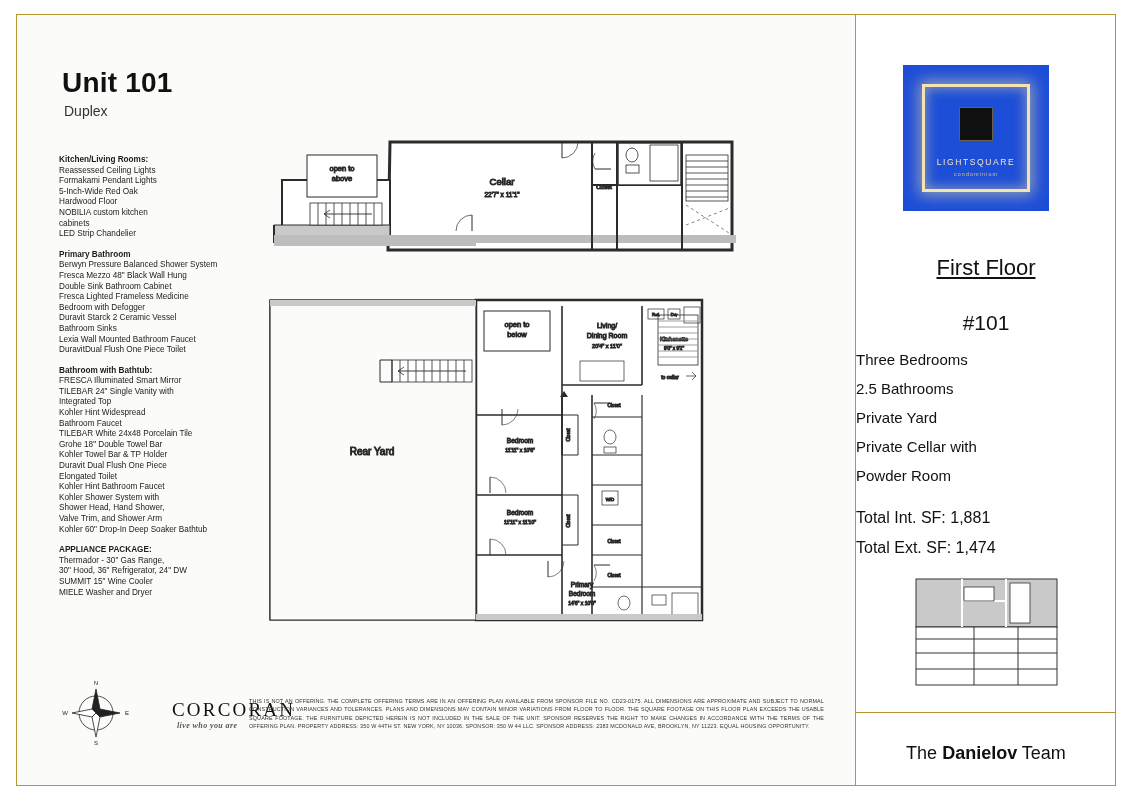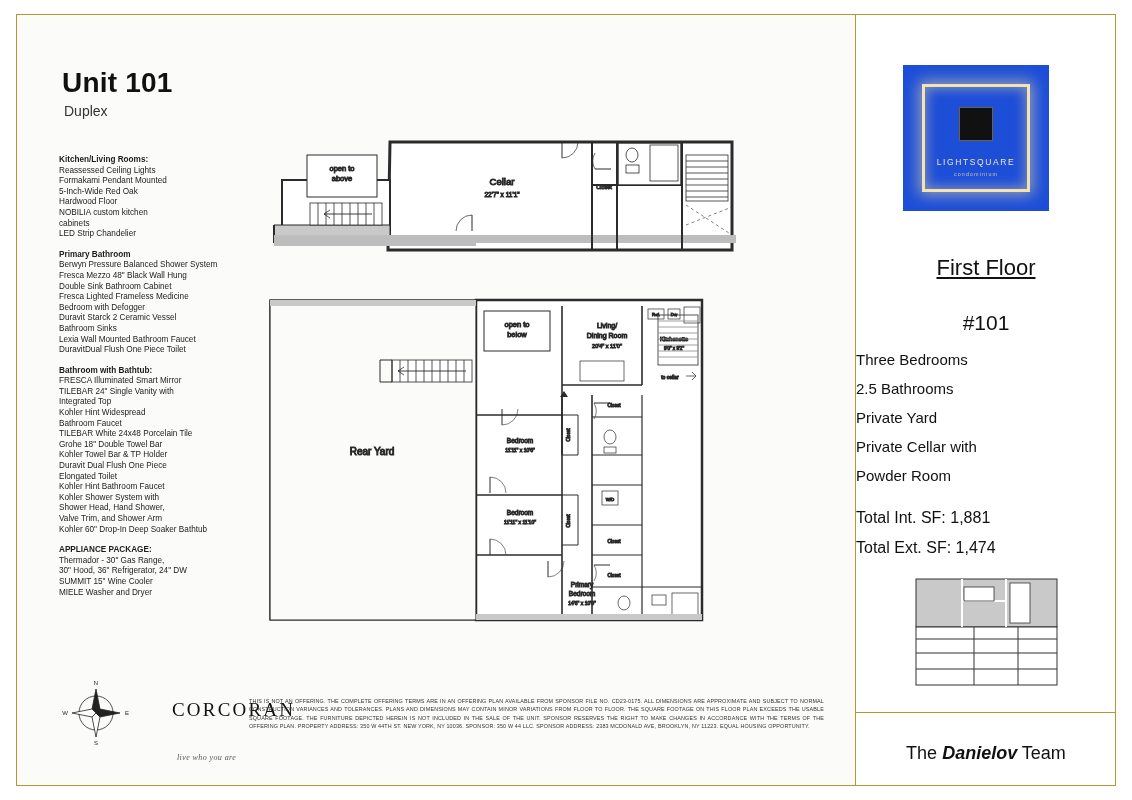--- a/index.html
+++ b/index.html
@@ -64,23 +64,23 @@
   .plan svg { display: block; }
 
   
   .compass { position: absolute; left: 44px; top: 660px; width: 70px; height: 70px; }
   .corcoran {
     position: absolute; left: 155px; top: 684px;
     font-size: 19px; letter-spacing: 2.2px; color: #111;
     font-family: "Liberation Serif", serif;
   }
   .corcoran-sub {
-    position: absolute; left: 160px; top: 738px;
+    position: absolute; left: 160px; top: 706px;
     font-size: 8px; letter-spacing: .4px; color: #555;
-    font-family: "Liberation Serif", serif; font-style: italic;
+    font-family: "Liberation Serif", serif; font-style: italic; font-weight: bold;
   }
   .disclaimer {
     position: absolute; left: 232px; top: 682px; width: 575px;
     font-size: 5.4px; line-height: 8.4px; color: #333;
     text-align: justify; letter-spacing: .15px;
   }
 
   
   .right { position: absolute; left: 856px; top: 15px; width: 260px; height: 770px; }
   .logo-box {
@@ -127,21 +127,21 @@
   }
   .r-sf {
     position: absolute; left: 0; right: 0; top: 488px;
     text-align: left; font-size: 16px; line-height: 30px; color: #111;
   }
   .keyplan { position: absolute; left: 58px; top: 562px; width: 145px; height: 110px; }
   .team {
     position: absolute; left: 0; right: 0; top: 728px;
     text-align: center; font-size: 18px; color: #111;
   }
-  .team b { font-weight: bold; font-style: italic; }
+  .team b { font-weight: bold; }
 
   text { font-family: "Liberation Sans", sans-serif; }
 </style>
 </head>
 <body>
 
 <div class="page">
 
   <div class="frame"></div>
   <div class="divider-v"></div>
@@ -149,21 +149,21 @@
 
   <div class="left">
 
     <div class="unit-title">Unit 101</div>
     <div class="unit-sub">Duplex</div>
 
     <div class="specs">
       <div class="grp">
         <div class="hd">Kitchen/Living Rooms:</div>
         <div class="ln">Reassessed Ceiling Lights</div>
-        <div class="ln">Formakami Pendant Mounted</div>
+        <div class="ln">Formakami Pendant Lights</div>
         <div class="ln">5-Inch-Wide Red Oak</div>
         <div class="ln">Hardwood Floor</div>
         <div class="ln">NOBILIA custom kitchen</div>
         <div class="ln">cabinets</div>
         <div class="ln">LED Strip Chandelier</div>
       </div>
       <div class="grp">
         <div class="hd">Primary Bathroom</div>
         <div class="ln">Berwyn Pressure Balanced Shower System</div>
         <div class="ln">Fresca Mezzo 48" Black Wall Hung</div>

